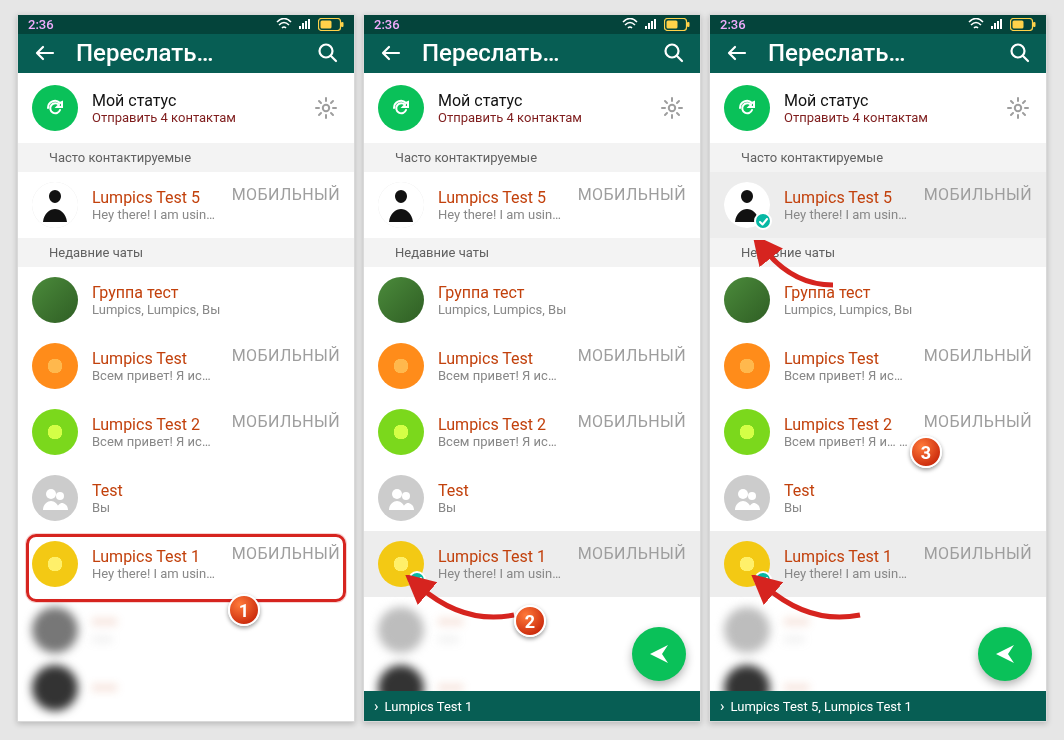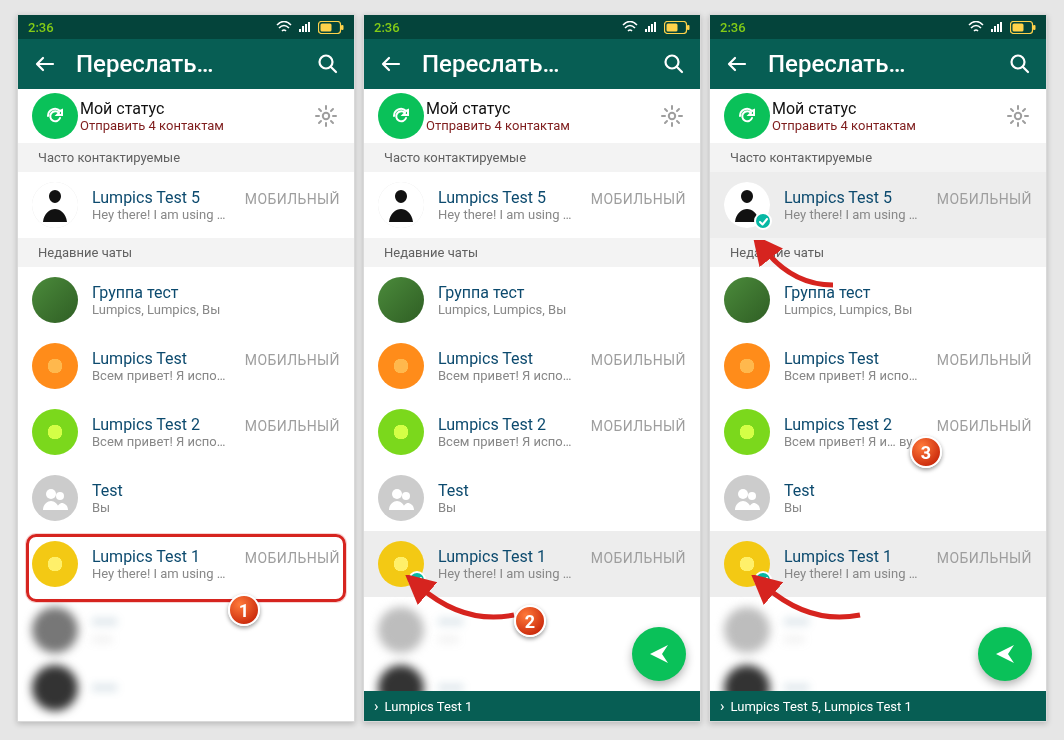--- a/index.html
+++ b/index.html
@@ -19,21 +19,21 @@
     box-shadow: 0 2px 6px rgba(0,0,0,0.2);
     position: relative;
     overflow: hidden;
     display: flex;
     flex-direction: column;
   }
   
   .statusbar {
     height: 28px;
     background: #04443b;
-    color: #84cc16;
+    color: #f0abfc;
     display: flex;
     align-items: center;
     justify-content: space-between;
     padding: 0 10px;
     font-size: 13px;
     font-weight: 500;
   }
   .statusbar .right { display: flex; align-items: center; gap: 6px; }
   .statusbar svg { display: block; }
   
@@ -45,39 +45,39 @@
     align-items: center;
     padding: 0 12px;
     gap: 18px;
   }
   .header-title { font-size: 24px; font-weight: 500; flex: 1; }
   .icon-btn { width: 28px; height: 28px; display:flex; align-items:center; justify-content:center; cursor:pointer; }
   
   .mystatus {
     display: flex;
     align-items: center;
-    padding: 4px 14px;
-    gap: 2px;
+    padding: 12px 14px;
+    gap: 14px;
   }
   .mystatus .circle {
     width: 46px; height: 46px; border-radius: 50%;
     background: #0ac159;
     display: flex; align-items: center; justify-content: center;
     color: #fff;
   }
   .mystatus .txt { flex: 1; }
   .mystatus .txt .t1 { font-size: 16px; color: #111; }
   .mystatus .txt .t2 { font-size: 13px; color: #7f1d1d; }
   .gear { color: #9e9e9e; }
   
   .section {
     background: #f3f3f3;
     color: #616161;
     font-size: 13px;
-    padding: 7px 20px;
+    padding: 7px 31px;
   }
   
   .row {
     display: flex; align-items: center;
     padding: 10px 14px;
     gap: 14px;
     position: relative;
     background: #fff;
   }
   .row.selected { background: #ededed; }
@@ -93,23 +93,23 @@
   .avatar .check {
     position: absolute;
     bottom: -2px; right: -2px;
     width: 18px; height: 18px;
     border-radius: 50%;
     background: #06b8a4;
     border: 2px solid #fff;
     display:flex; align-items:center; justify-content:center;
   }
   .row .body { flex: 1; min-width: 0; }
-  .row .name { font-size: 16px; color: #0c4a6e; }
+  .row .name { font-size: 16px; color: #c2410c; }
   .row .sub { font-size: 13px; color: #888; white-space: nowrap; overflow:hidden; text-overflow: ellipsis; }
-  .row .tag { font-size: 14px; color: #9e9e9e; letter-spacing: 0.4px; align-self: flex-start; margin-top: 9px;}
+  .row .tag { font-size: 16px; color: #9e9e9e; letter-spacing: 0.4px; align-self: flex-start; margin-top: 3px;}
   
   .row.blur .body, .row.blur .avatar { filter: blur(5px); }
   
   .hl {
     position: absolute;
     border: 3px solid #d6241f;
     border-radius: 10px;
     pointer-events: none;
     box-shadow: 0 0 0 1px rgba(214,36,31,0.2);
   }

